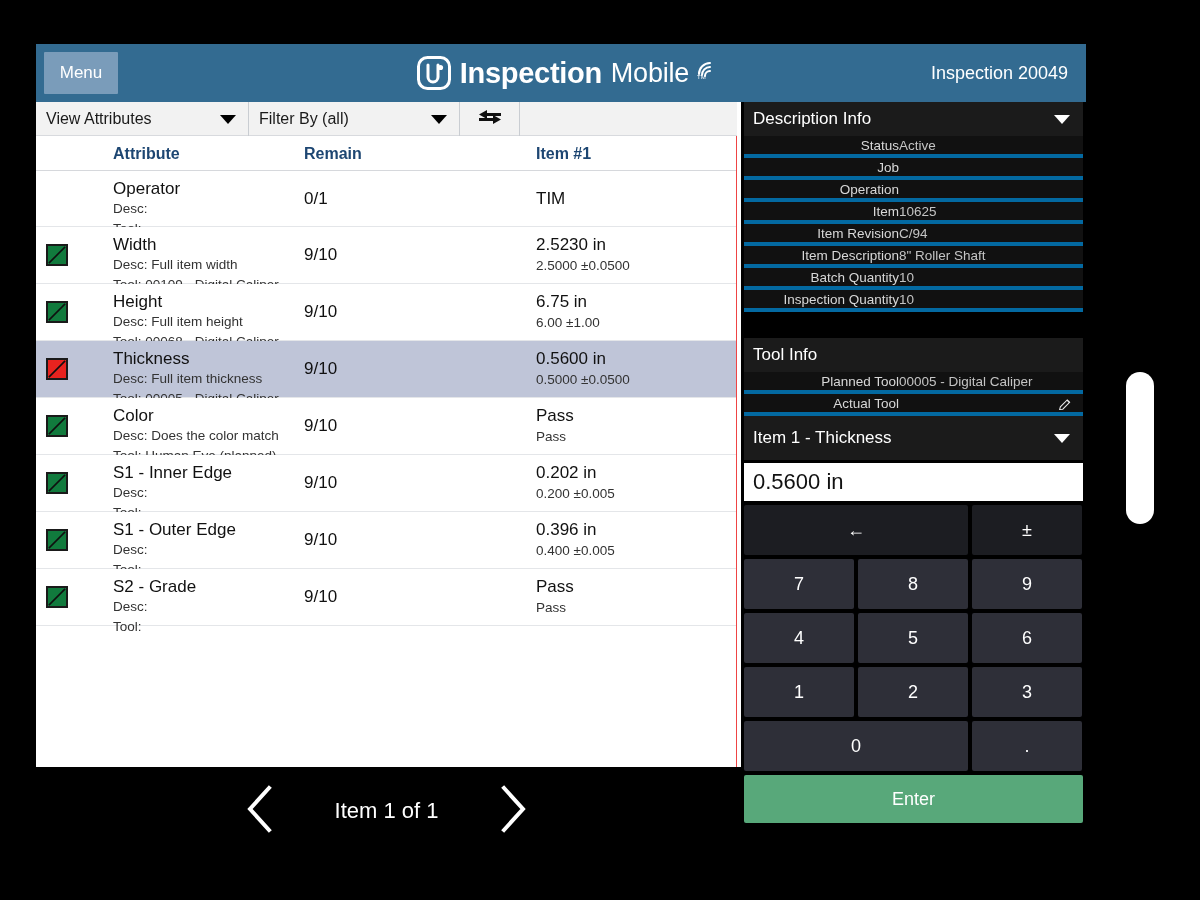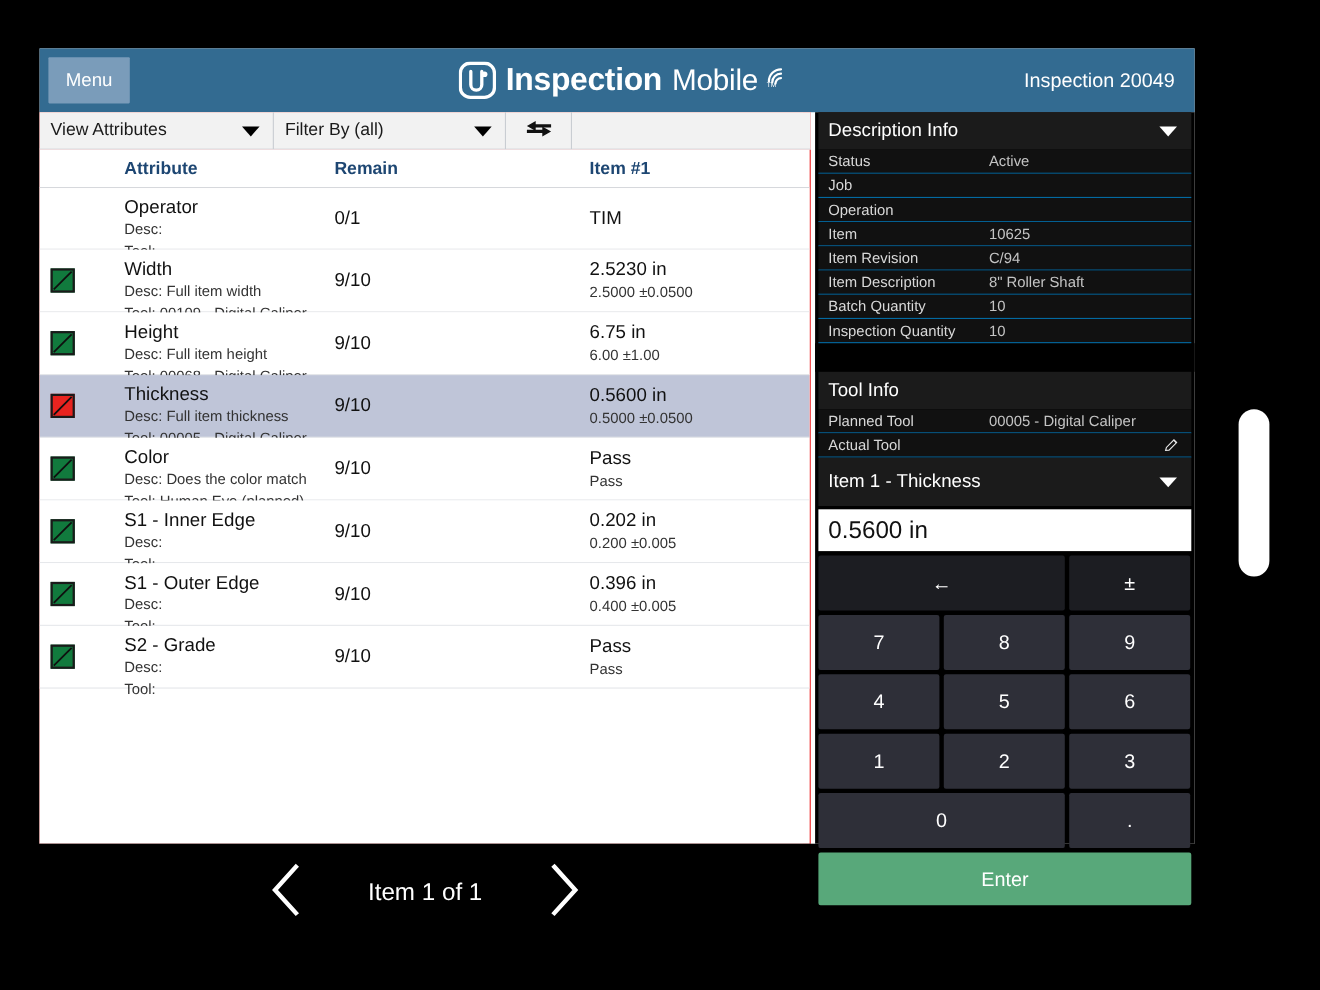--- a/index.html
+++ b/index.html
@@ -59,21 +59,21 @@
   #insp-id {
     position: absolute; right: 18px; top: 0; height: 58px;
     display: flex; align-items: center;
     color: #ffffff; font-size: 18px;
   }
 
   
   #leftpane {
     position: absolute; left: 0; top: 58px;
     width: 701px; height: 665px;
-    background: #ef4444;
+    background: #0ea5e9;
     border-right: 7px solid #ef4444;
   }
   #filterbar {
     position: relative;
     height: 34px; width: 701px;
     background: #f2f2f2;
     border-bottom: 1px solid #d8dade;
     display: flex;
   }
   .filt {
@@ -174,23 +174,24 @@
     width: 0; height: 0;
     border-left: 8px solid transparent;
     border-right: 8px solid transparent;
     border-top: 9px solid #ffffff;
   }
   .kv {
     position: relative;
     margin: 0 3px;
     height: 22px;
     background: #111111;
-    border-bottom: 1px solid #0369a1;
+    border-bottom: 4px solid #0369a1;
     display: flex; align-items: center;
     font-size: 13.5px;
+    text-align: right;
   }
   .kv .k { width: 155px; padding-left: 9px; color: #d8d8d8; }
   .kv .v { color: #c4c4c4; }
   .kv .pencil { position: absolute; right: 10px; top: 3px; }
 
   #spacer-dark { height: 26px; background:#000; }
 
   .sect-header2 {
     position: relative;
     margin: 0 3px;

